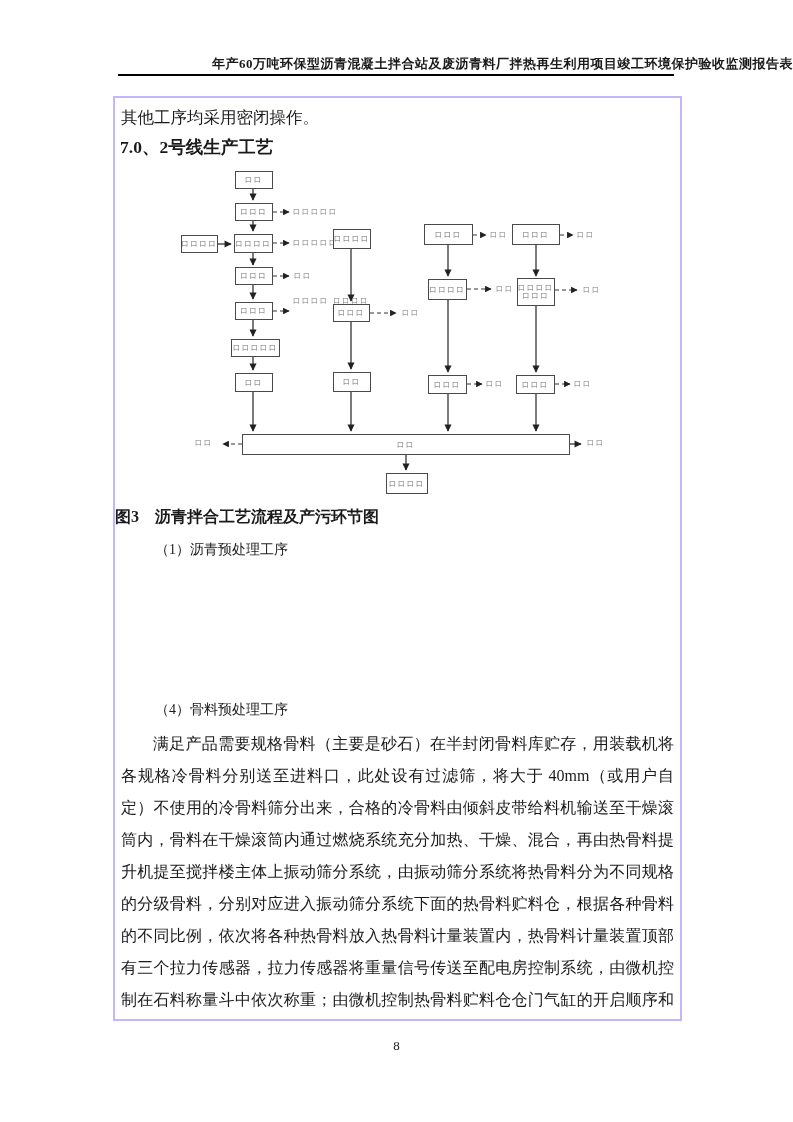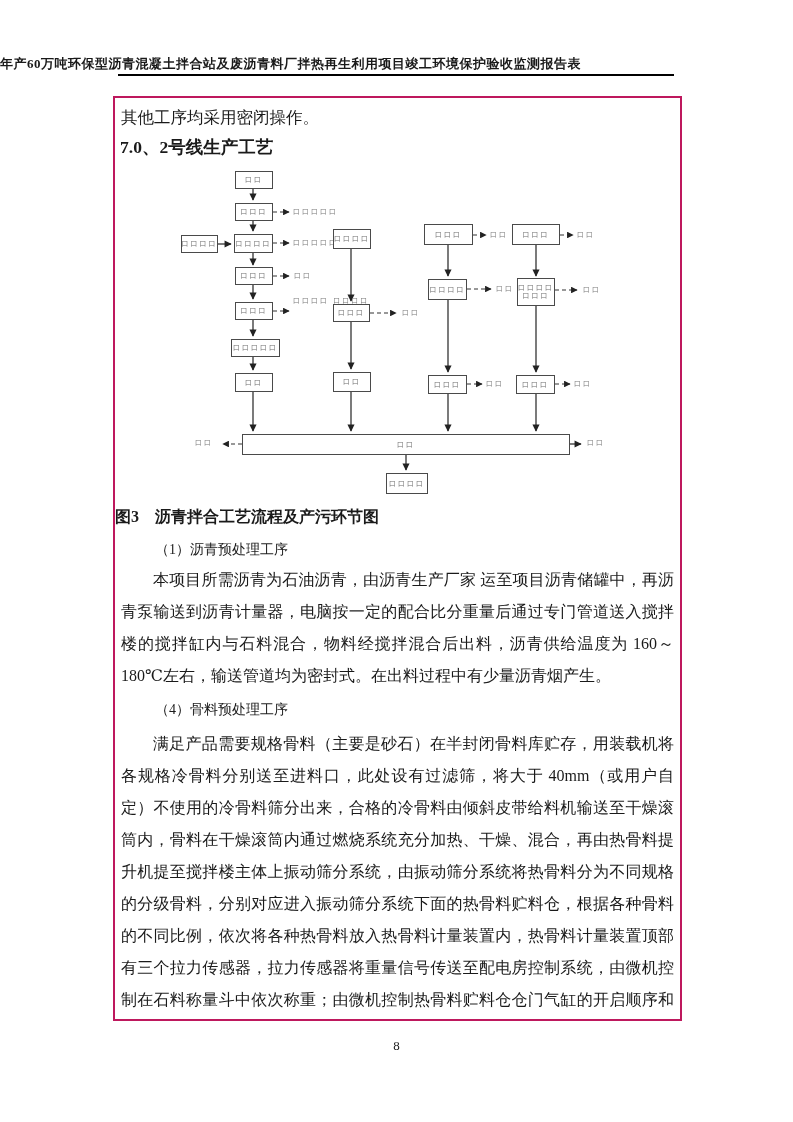--- a/index.html
+++ b/index.html
@@ -1,30 +1,30 @@
 <!DOCTYPE html>
 <html><head>
 <meta charset="utf-8">
 <style>
   html,body{margin:0;padding:0;}
   body{
     width:793px;height:1122px;background:#ffffff;position:relative;
     font-family:"Liberation Serif","DejaVu Serif",serif;color:#1a1a1a;
   }
   .header-title{
-    position:absolute;top:55px;left:0;width:100%;text-align:left;
+    position:absolute;top:55px;left:0;width:100%;text-align:right;
     font-size:13px;font-weight:bold;letter-spacing:0.5px;white-space:nowrap;
   }
   .header-rule{
     position:absolute;top:74px;left:118px;width:556px;height:0;
     border-top:2px solid #000;
   }
   .content-box{
     position:absolute;left:113px;top:96px;width:569px;height:925px;
-    border:2px solid #be185d;box-sizing:border-box;overflow:hidden;
+    border:2px solid #c4b5fd;box-sizing:border-box;overflow:hidden;
   }
   .abs{position:absolute;}
   .intro-line{top:8px;left:6px;right:6px;font-size:16.5px;line-height:24px;}
   .section-heading{top:36px;left:5px;font-size:17.5px;font-weight:bold;line-height:26px;}
   .flowchart{top:70px;left:0;width:565px;height:336px;}
   .figure-caption{top:408px;left:0;width:100%;font-size:16px;font-weight:bold;line-height:22px;}
   .subhead{left:6px;padding-left:34px;font-size:14px;line-height:24px;}
   .subhead-1{top:440px;}
   .subhead-2{top:600px;}
   .para{left:6px;right:6px;font-size:16px;line-height:32px;text-align:justify;text-indent:2em;}
@@ -148,18 +148,17 @@
     <div class="fc-out" style="left:459px;top:211px;">口口</div>
 
     <div class="fc-box" style="left:127px;top:266px;width:328px;height:21px;">口口</div>
     <div class="fc-out" style="left:80px;top:270px;">口口</div>
     <div class="fc-out" style="left:472px;top:270px;">口口</div>
     <div class="fc-box" style="left:271px;top:305px;width:42px;height:21px;">口口口口</div>
   </div>
 
   <div class="abs figure-caption">图3　沥青拌合工艺流程及产污环节图</div>
   <div class="abs subhead subhead-1">（1）沥青预处理工序</div>
-  <div class="abs para para-1">本项目所需沥青为石油沥青，由沥青生产厂家 运至项目沥青储罐中，再沥青泵输送到沥青计量器，电脑按一定的配合比分重量后通过专门管道送入搅拌楼的搅拌缸内与石料混合，物料经搅拌混合后出料，沥青供给温度为 160～180℃左右，输送管道均为密封式。在出料过程中有少量沥青烟产生。</div>
   <div class="abs subhead subhead-2">（4）骨料预处理工序</div>
   <div class="abs para para-2">满足产品需要规格骨料（主要是砂石）在半封闭骨料库贮存，用装载机将各规格冷骨料分别送至进料口，此处设有过滤筛，将大于 40mm（或用户自定）不使用的冷骨料筛分出来，合格的冷骨料由倾斜皮带给料机输送至干燥滚筒内，骨料在干燥滚筒内通过燃烧系统充分加热、干燥、混合，再由热骨料提升机提至搅拌楼主体上振动筛分系统，由振动筛分系统将热骨料分为不同规格的分级骨料，分别对应进入振动筛分系统下面的热骨料贮料仓，根据各种骨料的不同比例，依次将各种热骨料放入热骨料计量装置内，热骨料计量装置顶部有三个拉力传感器，拉力传感器将重量信号传送至配电房控制系统，由微机控制在石料称量斗中依次称重；由微机控制热骨料贮料仓仓门气缸的开启顺序和时间。烘干过程产生</div>
 </div>
 
 <div class="page-number">8</div>
 
 </body></html>

